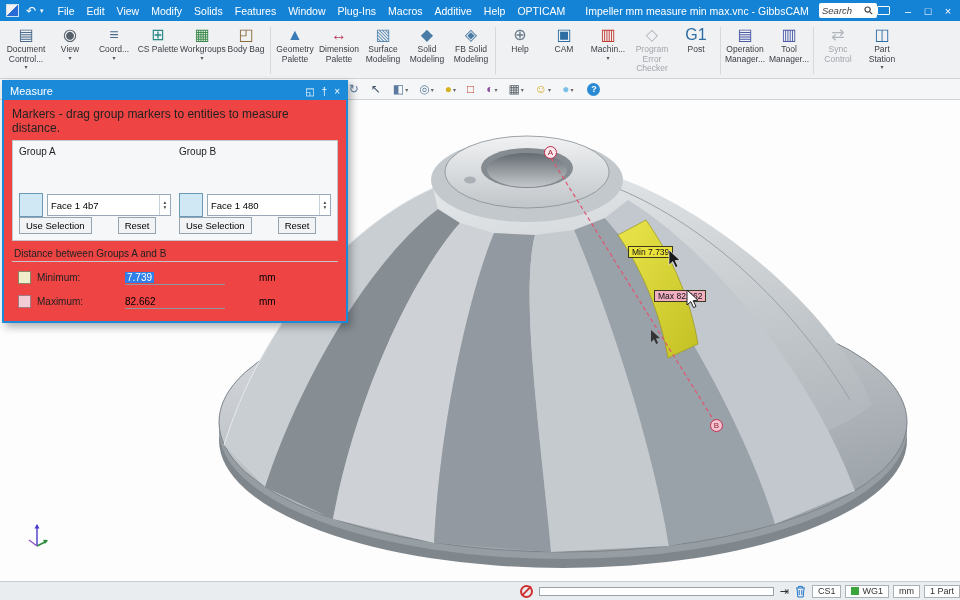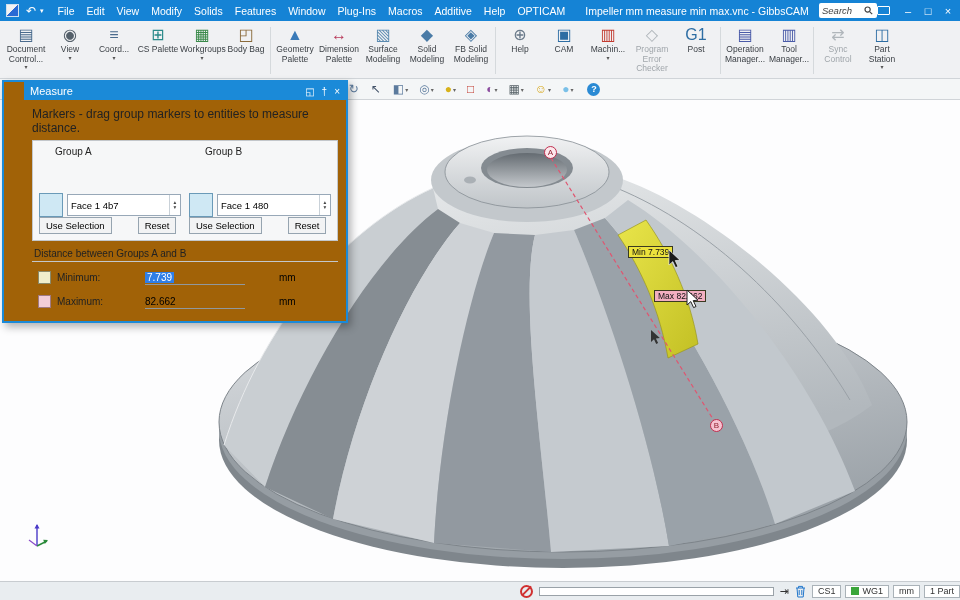--- a/index.html
+++ b/index.html
@@ -58,31 +58,31 @@
     font-size:8px; display:flex; align-items:center; justify-content:center; z-index:3; }
   .marker-a { left:544px; top:46px; background:#fce8ec; border:1.5px solid #c03050; color:#902030; }
   .marker-b { left:710px; top:319px; background:#f6c2d0; border:1.5px solid #c03050; color:#902030; }
   .cursor { position:absolute; z-index:4; }
   #cur1 { left:668px; top:149px; }
   #cur2 { left:686px; top:189px; }
   #cur3 { left:650px; top:229px; }
 
   
   .measure { position:absolute; left:2px; top:80px; width:346px; z-index:10;
-    border:2px solid var(--dialog-accent,#1b8ad8); background:#a16207;
-    box-shadow:3px 4px 8px rgba(0,0,0,.3);padding-left:20px; }
+    border:2px solid var(--dialog-accent,#1b8ad8); background:#ef4444;
+    box-shadow:3px 4px 8px rgba(0,0,0,.3); }
   .m-title { height:18px; background:var(--dialog-accent,#1b8ad8); color:#fff;
     display:flex; align-items:center; padding:0 6px; font-size:11px; }
   .m-ticons { margin-left:auto; display:flex; gap:7px; font-size:10px; align-items:center; }
   .m-ticons span { cursor:default; }
   .m-body { padding:5px 8px 6px; }
   .m-instr { font-size:12px; color:#222; margin:2px 0 5px; }
   .m-groupbox { border:1px solid #c3c7cb; padding:5px 6px 6px; display:flex; gap:8px; background:#f6f7f8; }
   .m-col { flex:1; }
-  .m-grouplabel { font-size:10px; margin-bottom:3px; color:#222;margin-left:16px; }
+  .m-grouplabel { font-size:10px; margin-bottom:3px; color:#222; }
   .m-row { display:flex; align-items:center;margin-top:36px; }
   .swatch { width:24px; height:24px; background:#cfe8f4; border:1px solid #6a9ab8; flex:none; }
   .combo { flex:1; height:22px; background:#fff; border:1px solid #98a8b8;
     display:flex; align-items:stretch; margin-left:4px; }
   .combo-val { flex:1; font-size:9.5px; padding-left:3px; display:flex; align-items:center;
     white-space:nowrap; overflow:hidden; }
   .spin { width:11px; border-left:1px solid #c9d1d8; display:flex; flex-direction:column;
     align-items:center; justify-content:center; font-size:5.5px; line-height:5px; color:#444; }
   .m-btns { display:flex; gap:26px; margin-top:0; }
   .m-btn { font-family:inherit; font-size:9.5px; height:17px; background:#f2f3f4;

